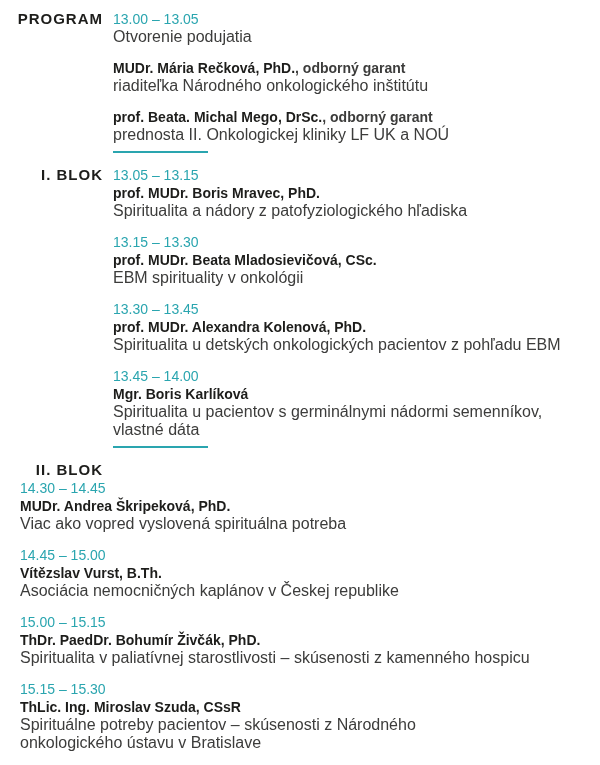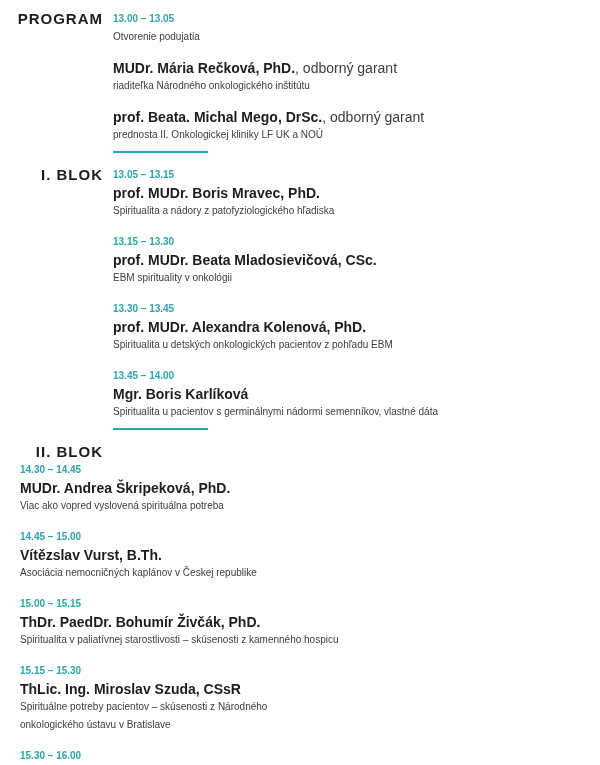--- a/index.html
+++ b/index.html
@@ -28,30 +28,30 @@
     line-height:18px;
     letter-spacing:1px;
     color:var(--heading);
   }
   .content-col{
     margin-left:10px;flex:1;min-width:0;
   }
   .item + .item{margin-top:13px;}
   .time{
     color:var(--accent);
-    font-weight:bold;
-    font-size:10px;line-height:18px;
+    font-weight:normal;
+    font-size:14px;line-height:18px;
   }
   .name{
     font-size:14px;line-height:18px;color:var(--heading);
   }
   .name .bold{font-weight:bold;}
-  .name .suffix{font-weight:normal;color:var(--body);}
+  .name .suffix{font-weight:bold;color:var(--body);}
   .line{
-    font-size:10px;line-height:18px;color:var(--body);
+    font-size:16px;line-height:18px;color:var(--body);
   }
   .divider{
     width:95px;height:2px;background:var(--accent);
     margin-top:7px;margin-bottom:13px;
   }
 </style>
 </head>
 <body>
 
 <div class="page">

